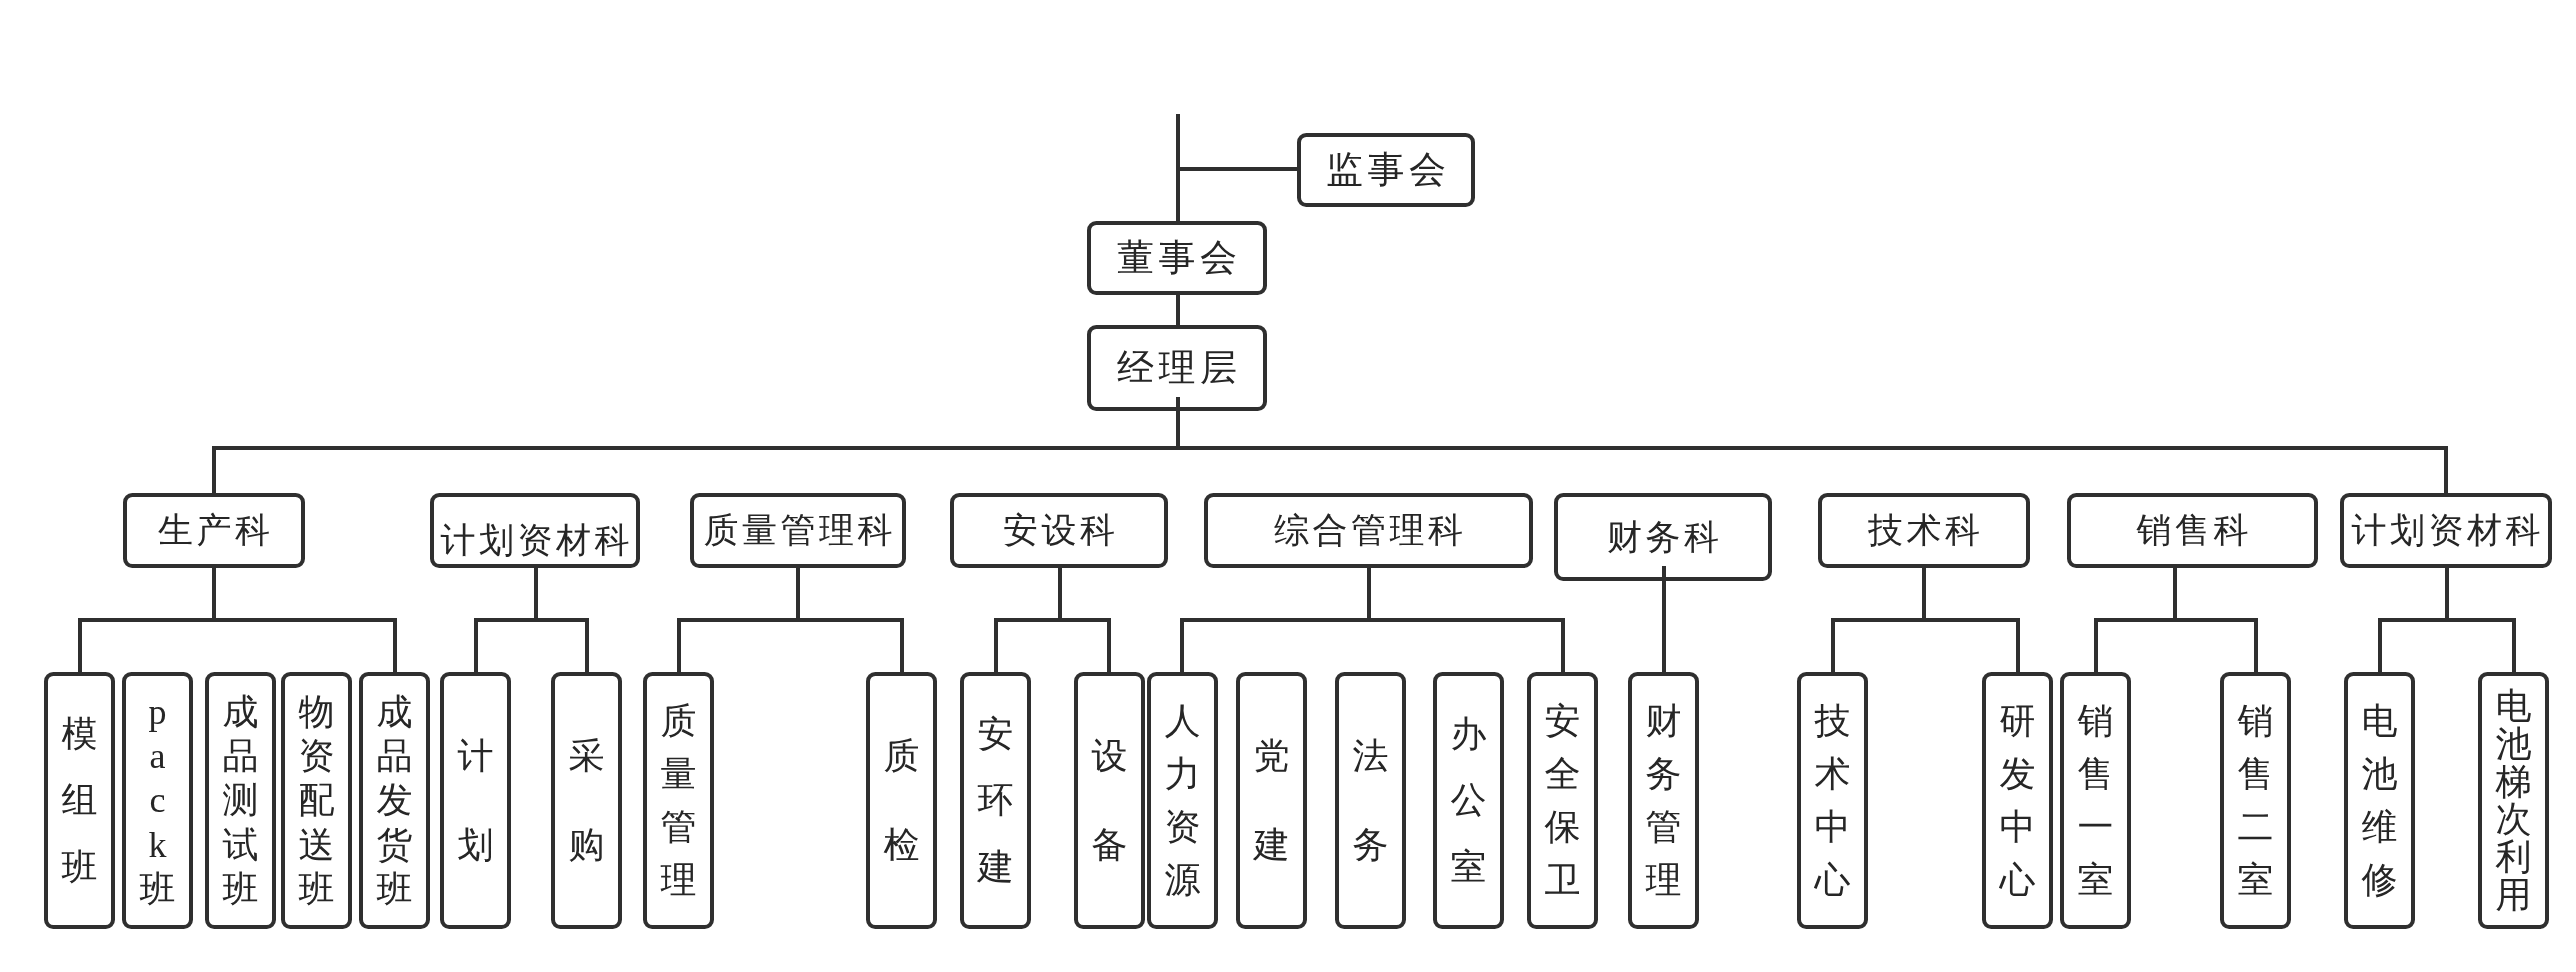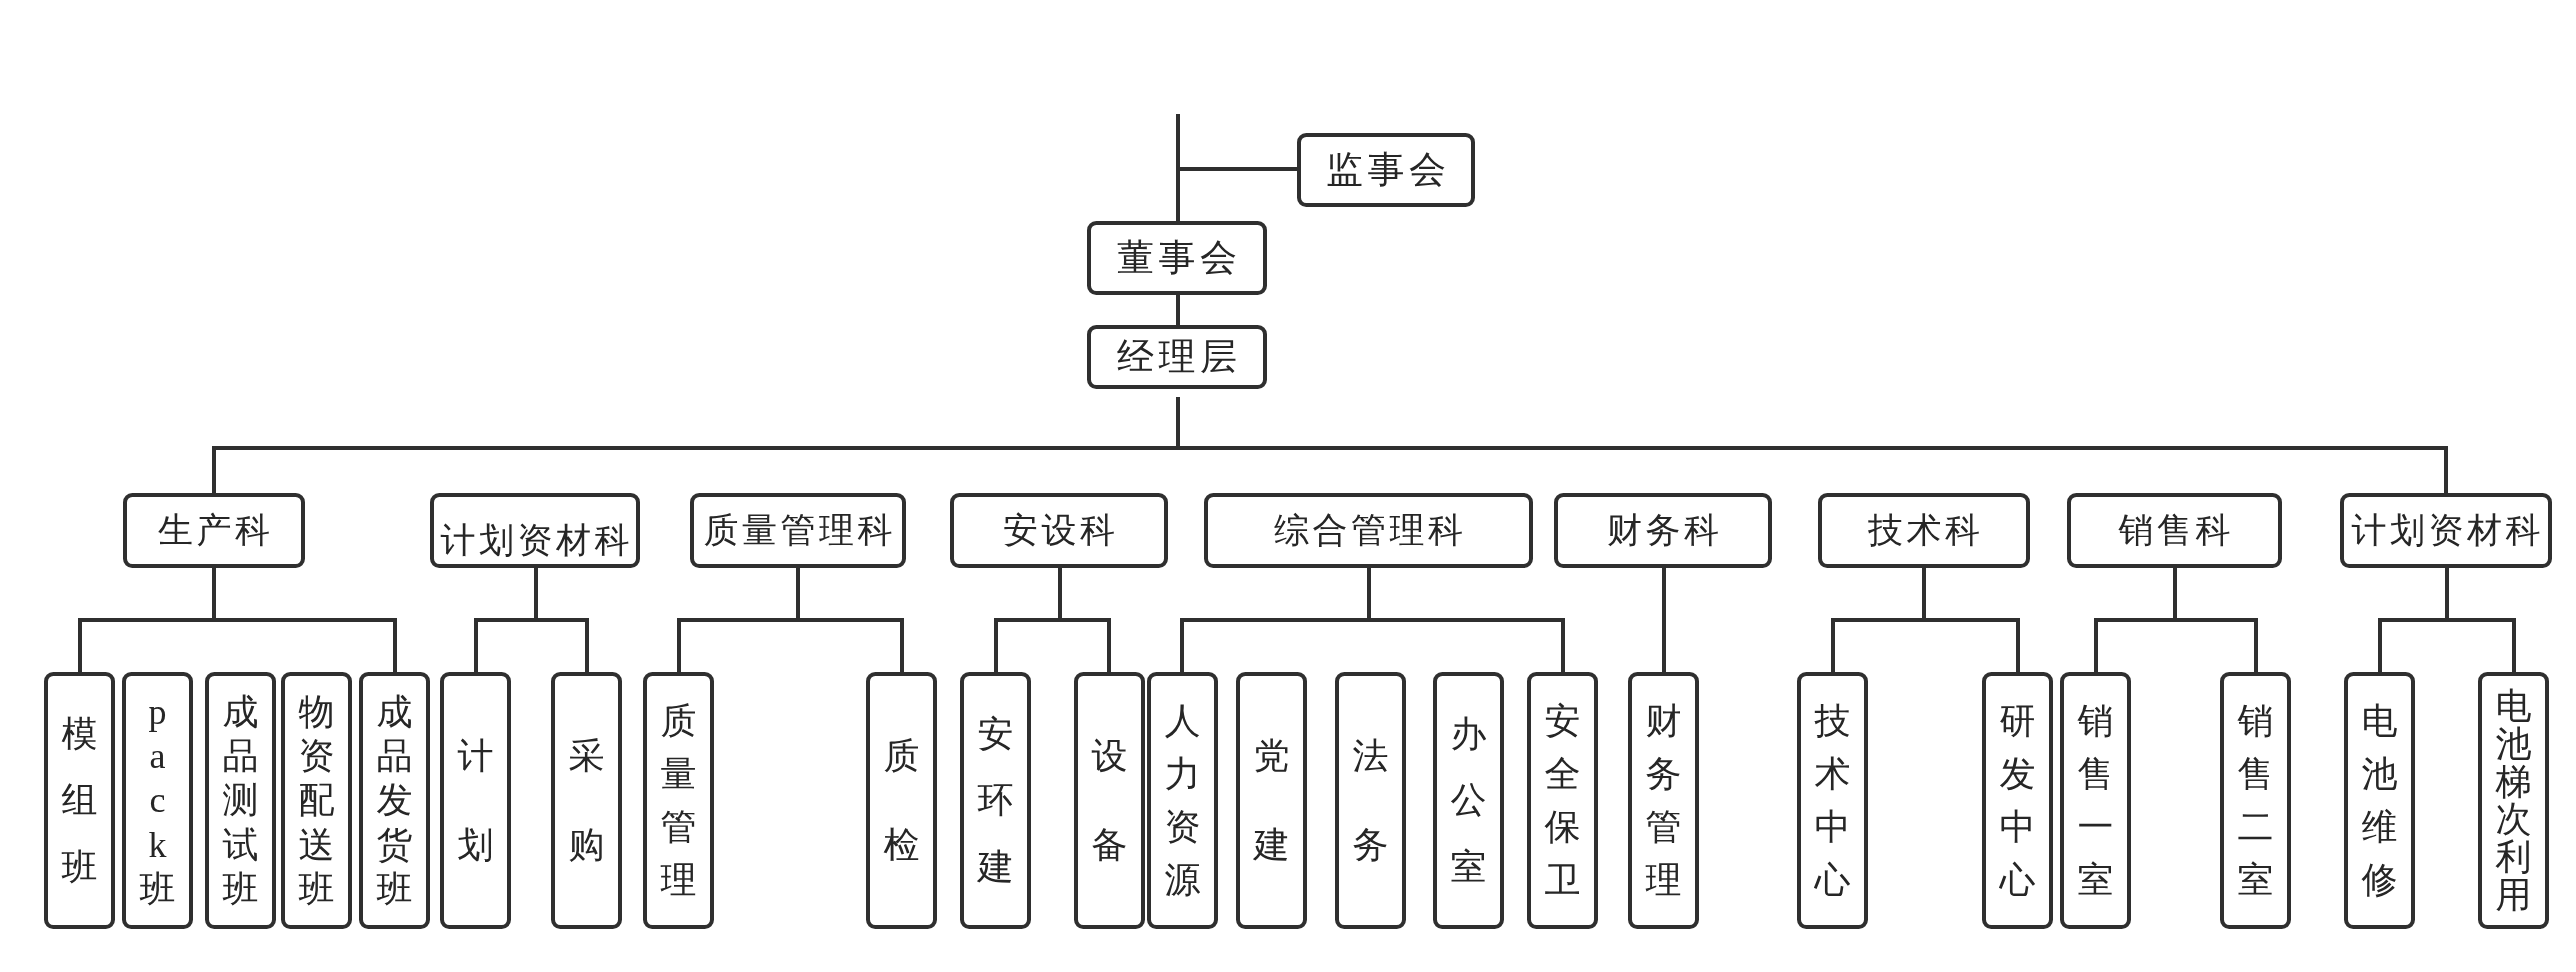--- a/index.html
+++ b/index.html
@@ -22,21 +22,21 @@
 
 
   <div class="node" style="left:1297px;top:133px;width:178px;height:74px;">
     <span class="h-label">监事会</span>
   </div>
 
   <div class="node" style="left:1087px;top:221px;width:180px;height:74px;">
     <span class="h-label">董事会</span>
   </div>
 
-  <div class="node" style="left:1087px;top:325px;width:180px;height:64px;">
+  <div class="node" style="left:1087px;top:325px;width:180px;height:86px;">
     <span class="h-label">经理层</span>
   </div>
 
   <div class="vline" style="left:1176px;top:114px;height:109px;"></div>
   <div class="hline" style="left:1178px;top:167px;width:119px;"></div>
   <div class="vline" style="left:1176px;top:293px;height:35px;"></div>
   <div class="vline" style="left:1176px;top:397px;height:50px;"></div>
   <div class="hline" style="left:212px;top:446px;width:2236px;"></div>
   <div class="vline" style="left:212px;top:446px;height:49px;"></div>
   <div class="vline" style="left:2444px;top:446px;height:49px;"></div>
@@ -155,21 +155,21 @@
         <span>办</span>
         <span>公</span>
         <span>室</span>
       </div>
       <div class="node leaf v-label" style="left: 1527px; top: 672px; width: 71px; height: 257px;">
         <span>安</span>
         <span>全</span>
         <span>保</span>
         <span>卫</span>
       </div>
-      <div class="node dept" style="left: 1554px; top: 493px; width: 218px; height: 75px;">
+      <div class="node dept" style="left: 1554px; top: 493px; width: 218px; height: 88px;">
         <span class="h-label">财务科</span>
       </div>
       <div class="vline" style="left: 1662px; top: 566px; height: 109px;"></div>
       <div class="node leaf v-label" style="left: 1628px; top: 672px; width: 71px; height: 257px;">
         <span>财</span>
         <span>务</span>
         <span>管</span>
         <span>理</span>
       </div>
       <div class="node dept" style="left: 1818px; top: 493px; width: 212px; height: 75px;">
@@ -184,21 +184,21 @@
         <span>术</span>
         <span>中</span>
         <span>心</span>
       </div>
       <div class="node leaf v-label" style="left: 1982px; top: 672px; width: 71px; height: 257px;">
         <span>研</span>
         <span>发</span>
         <span>中</span>
         <span>心</span>
       </div>
-      <div class="node dept" style="left: 2067px; top: 493px; width: 215px; height: 75px;">
+      <div class="node dept" style="left: 2067px; top: 493px; width: 251px; height: 75px;">
         <span class="h-label">销售科</span>
       </div>
       <div class="vline" style="left: 2173px; top: 566px; height: 56px;"></div>
       <div class="hline" style="left: 2094px; top: 618px; width: 163px;"></div>
       <div class="vline" style="left: 2094px; top: 618px; height: 57px;"></div>
       <div class="vline" style="left: 2254px; top: 618px; height: 57px;"></div>
       <div class="node leaf v-label" style="left: 2060px; top: 672px; width: 71px; height: 257px;">
         <span>销</span>
         <span>售</span>
         <span>一</span>

